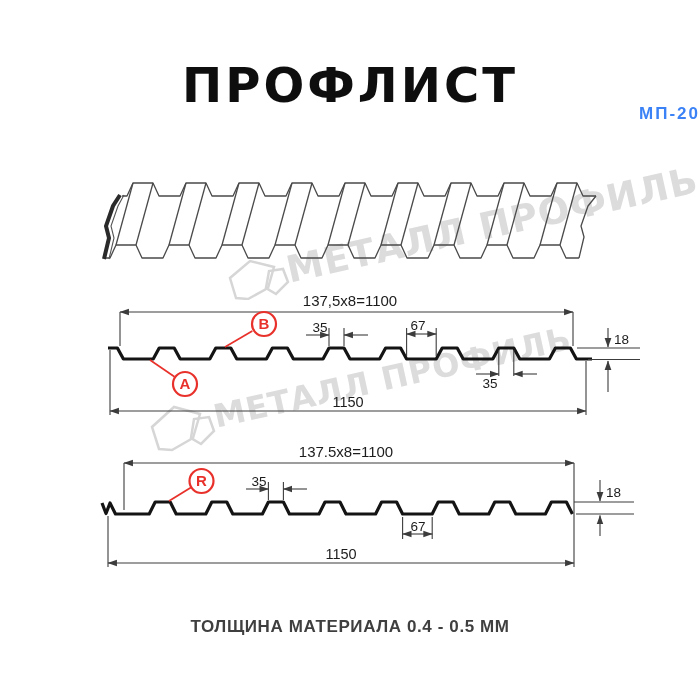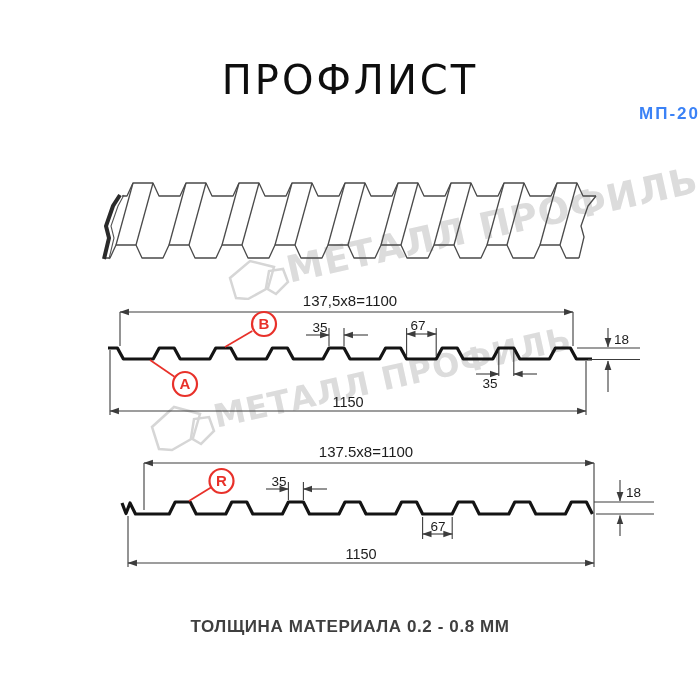--- a/index.html
+++ b/index.html
@@ -1,19 +1,19 @@
 <!DOCTYPE html>
 <html><head>
 <meta charset="utf-8">
 <style>
   html,body{margin:0;padding:0;}
   body{width:700px;height:700px;background:#ffffff;position:relative;overflow:hidden;
        font-family:"Liberation Sans", sans-serif;}
   .abs{position:absolute;}
-  .title{left:0;right:0;top:57px;text-align:center;font-size:40px;font-weight:400;
+  .title{left:0;right:0;top:57px;text-align:center;font-size:48px;font-weight:700;
          letter-spacing:3px;color:#0e0e0e;font-family:"DejaVu Sans", sans-serif;}
   .subtitle{left:0;right:0;top:104px;text-align:right;font-size:17px;font-weight:700;
             letter-spacing:2px;color:#3b82f6;}
   .footer-note{left:0;right:0;top:617px;text-align:center;font-size:17px;font-weight:600;
                letter-spacing:0.6px;color:#3f3f3f;}
   .wm-layer{left:0;top:0;width:700px;height:700px;z-index:0;}
   .wm-text{position:absolute;font-weight:700;color:#dcdcdc;white-space:nowrap;
            transform-origin:left center;letter-spacing:1px;font-family:"DejaVu Sans", sans-serif;}
   .wm-t1{left:287px;top:249px;font-size:37px;transform:rotate(-12.5deg);}
   .wm-t2{left:214px;top:398px;font-size:32px;transform:rotate(-12.5deg);}
@@ -31,21 +31,21 @@
   <div class="wm-text wm-t1">МЕТАЛЛ ПРОФИЛЬ</div>
   <svg class="abs" style="left:150px;top:404px;" width="66" height="48">
     <polygon points="9,45 2,23 24,3 50,10 43,34 22,46" fill="none" stroke="#d6d6d6" stroke-width="2.5"></polygon>
     <polygon points="41,34 44,15 59,13 64,27 51,40" fill="none" stroke="#d6d6d6" stroke-width="2.5"></polygon>
   </svg>
   <div class="wm-text wm-t2">МЕТАЛЛ ПРОФИЛЬ</div>
 </div>
 
 <div class="abs title layer">ПРОФЛИСТ</div>
 <div class="abs subtitle layer">МП-20</div>
-<div class="abs footer-note layer">ТОЛЩИНА МАТЕРИАЛА 0.2 - 0.8 ММ</div>
+<div class="abs footer-note layer">ТОЛЩИНА МАТЕРИАЛА 0.4 - 0.5 ММ</div>
 
 <div class="abs layer" style="left:90px;top:168px;" id="draw3d">
     <svg width="520" height="112">
       <defs>
         <marker id="arr3" viewBox="0 0 10 10" refX="9" refY="5" markerWidth="9" markerHeight="9" orient="auto-start-reverse">
           <path d="M0,1.6 L9.5,5 L0,8.4 z" fill="#3c3c3c"></path>
         </marker>
       </defs>
       <g stroke="#4a4a4a" stroke-width="1.3" fill="none" stroke-linejoin="round">
         <path d="M15,90 L20,90 L26,77 L46,77 L52,90 L73,90 L79,77 L99,77 L105,90 L126,90 L132,77 L152,77 L158,90 L179,90 L185,77 L205,77 L211,90 L232,90 L238,77 L258,77 L264,90 L285,90 L291,77 L311,77 L317,90 L338,90 L344,77 L364,77 L370,90 L391,90 L397,77 L417,77 L423,90 L444,90 L450,77 L470,77 L476,90 L489,90"></path>
@@ -114,21 +114,21 @@
         <circle cx="244" cy="40" r="12" fill="#ffffff" stroke="#e8312a" stroke-width="2.2"></circle>
         <text x="244" y="45" fill="#e8312a" font-size="15" font-family="&quot;Liberation Sans&quot;, sans-serif" text-anchor="middle" font-weight="bold">B</text>
       </g>
       <g>
         <line x1="154.5" y1="92.8" x2="130" y2="76" stroke="#e8312a" stroke-width="1.7"></line>
         <circle cx="165" cy="100" r="12" fill="#ffffff" stroke="#e8312a" stroke-width="2.2"></circle>
         <text x="165" y="105" fill="#e8312a" font-size="15" font-family="&quot;Liberation Sans&quot;, sans-serif" text-anchor="middle" font-weight="bold">A</text>
       </g>
     </svg>
   </div>
-<div class="abs layer" style="left:36px;top:440px;" id="sec2">
+<div class="abs layer" style="left:16px;top:440px;" id="sec2">
     <svg width="660" height="140">
       <defs>
         <marker id="arr2" viewBox="0 0 10 10" refX="9" refY="5" markerWidth="9" markerHeight="9" orient="auto-start-reverse">
           <path d="M0,1.6 L9.5,5 L0,8.4 z" fill="#3c3c3c"></path>
         </marker>
       </defs>
       <path d="M86,63 L90,73.5 L94,63 L99.5,74 L133.2,74 L139.2,62 L154.2,62 L160.2,74 L189.8,74 L195.8,62 L210.8,62 L216.8,74 L246.4,74 L252.4,62 L267.4,62 L273.4,74 L303,74 L309,62 L324,62 L330,74 L359.6,74 L365.6,62 L380.6,62 L386.6,74 L416.2,74 L422.2,62 L437.2,62 L443.2,74 L472.8,74 L478.8,62 L493.8,62 L499.8,74 L529.4,74 L535.4,62 L550.4,62 L556.4,74" fill="none" stroke="#141414" stroke-width="3.2" stroke-linejoin="round"></path>
       <line x1="108" y1="23" x2="108" y2="70" stroke="#3c3c3c" stroke-width="1.1"></line>
       <line x1="558" y1="23" x2="558" y2="127" stroke="#3c3c3c" stroke-width="1.1"></line>
       <line x1="108" y1="23" x2="558" y2="23" stroke="#3c3c3c" stroke-width="1.1" marker-start="url(#arr2)" marker-end="url(#arr2)"></line>

